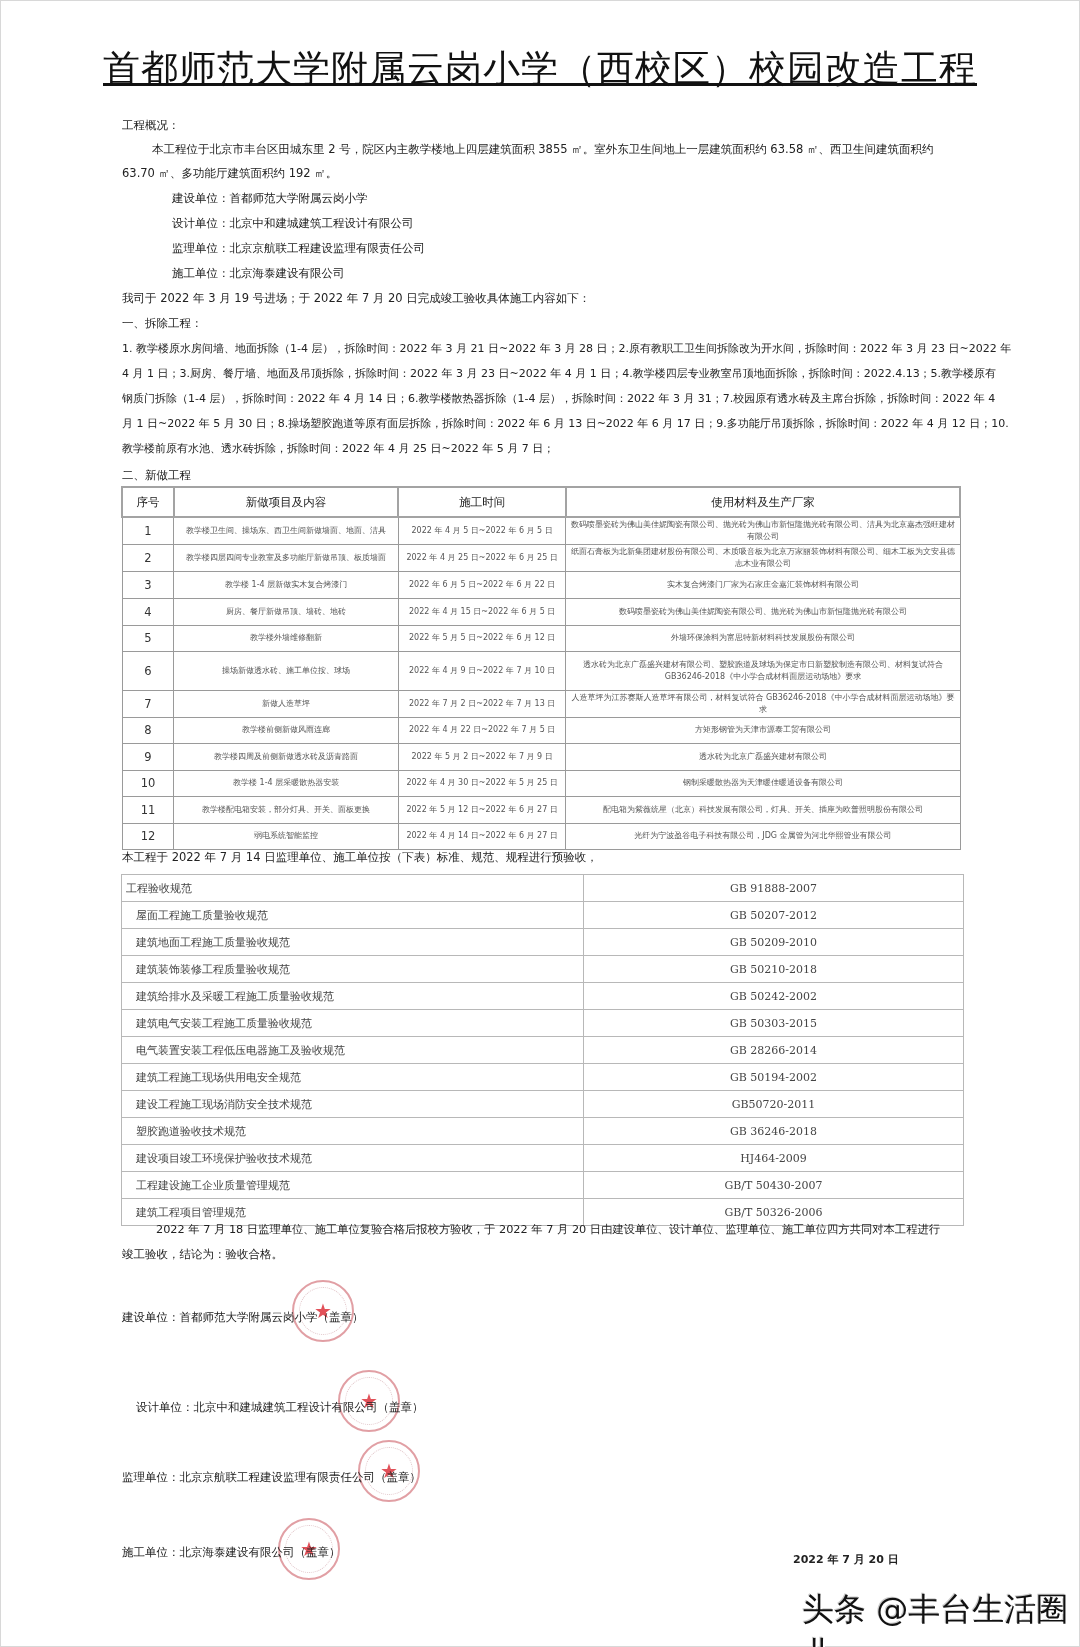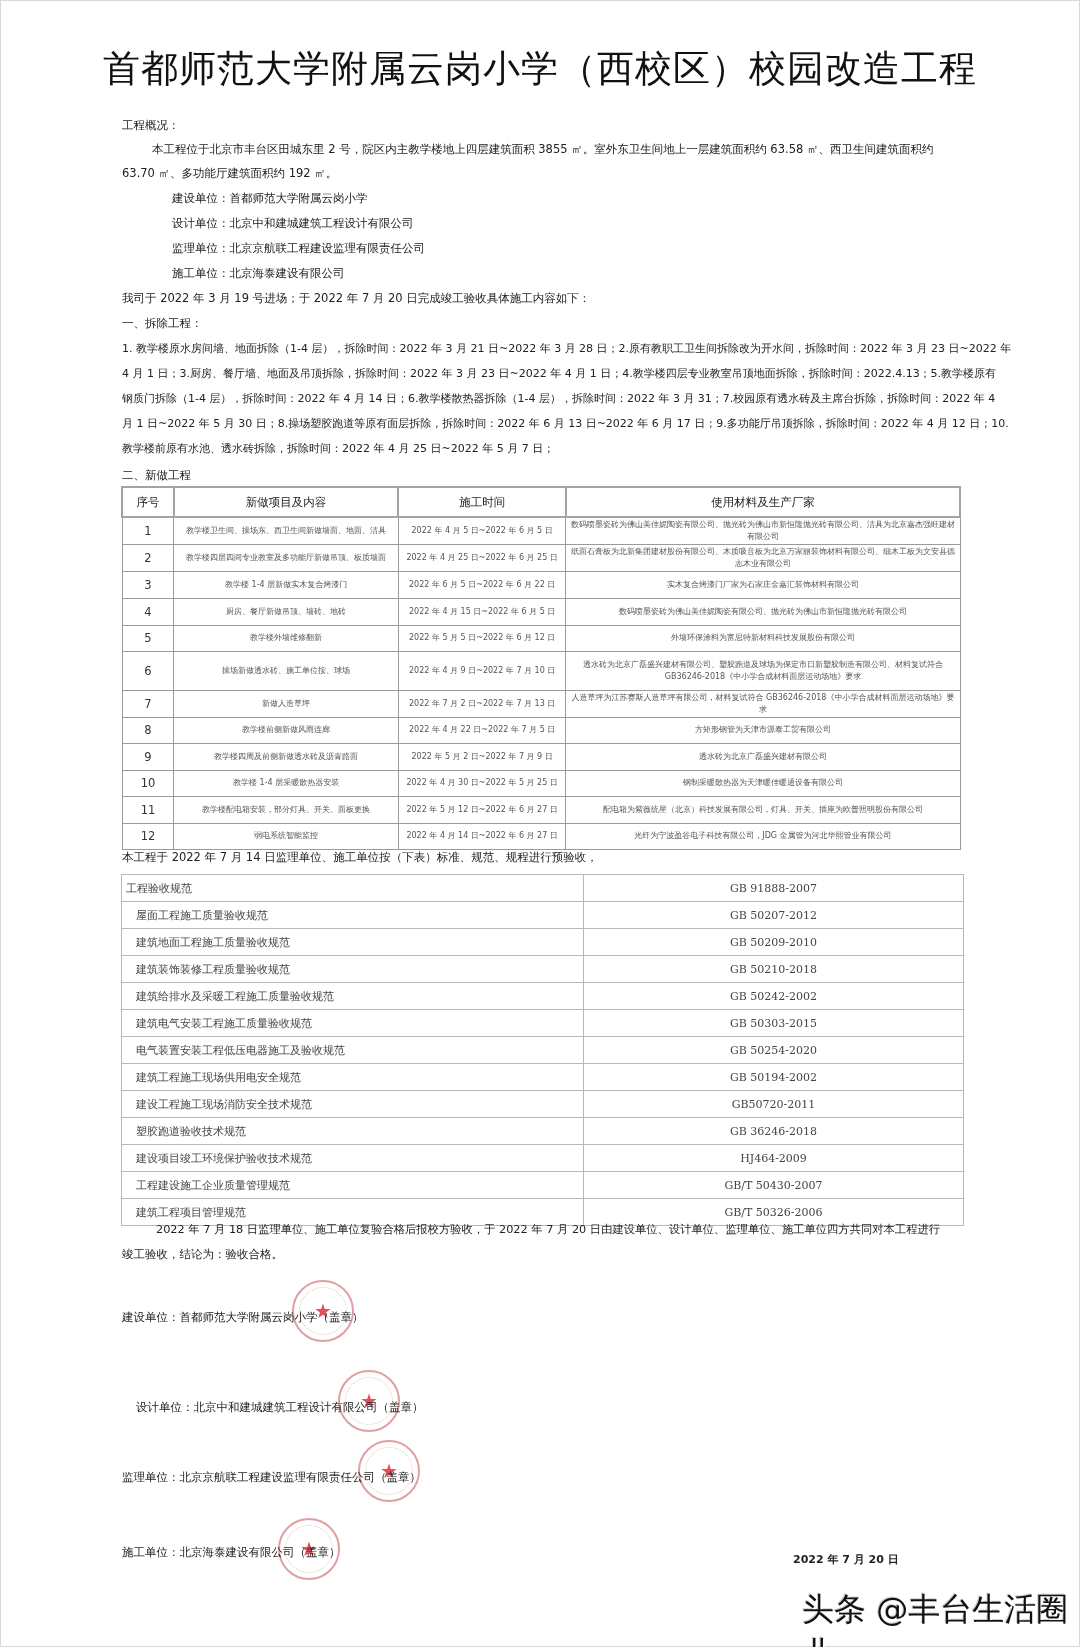--- a/index.html
+++ b/index.html
@@ -7,21 +7,21 @@
       width: 1080px; height: 1647px; position: relative; overflow: hidden;
       font-family: "DejaVu Sans", "Liberation Sans", sans-serif; color: #1a1a1a;
     }
     .page-border {
       position: absolute; left: 0; top: 0; width: 1078px; height: 1645px;
       border: 1px solid #d8d8d8;
     }
     .title {
       position: absolute; left: 0; top: 44px; width: 1080px; text-align: center;
       font-family: "DejaVu Serif", "Liberation Serif", serif;
-      font-size: 37px; letter-spacing: 1px; color: #111;
+      font-size: 37px; letter-spacing: 1px; color: #111; text-decoration: underline;
     }
     .text { position: absolute; font-size: 11.5px; line-height: 25px; color: #222; }
     .b { font-weight: bold; }
 
     table { border-collapse: collapse; position: absolute; }
     .works { left: 121px; top: 486px; width: 840px; }
     .works th {
       font-size: 11.5px; font-weight: normal; color: #222; height: 26px;
       border: 2px solid #a3a3a3; text-align: center;
     }
@@ -210,21 +210,21 @@
     <tr>
         <td class="name">建筑给排水及采暖工程施工质量验收规范</td>
         <td class="code">GB 50242-2002</td>
       </tr>
     <tr>
         <td class="name">建筑电气安装工程施工质量验收规范</td>
         <td class="code">GB 50303-2015</td>
       </tr>
     <tr>
         <td class="name">电气装置安装工程低压电器施工及验收规范</td>
-        <td class="code">GB 50254-2020</td>
+        <td class="code">GB 28266-2014</td>
       </tr>
     <tr>
         <td class="name">建筑工程施工现场供用电安全规范</td>
         <td class="code">GB 50194-2002</td>
       </tr>
     <tr>
         <td class="name">建设工程施工现场消防安全技术规范</td>
         <td class="code">GB50720-2011</td>
       </tr>
     <tr>

